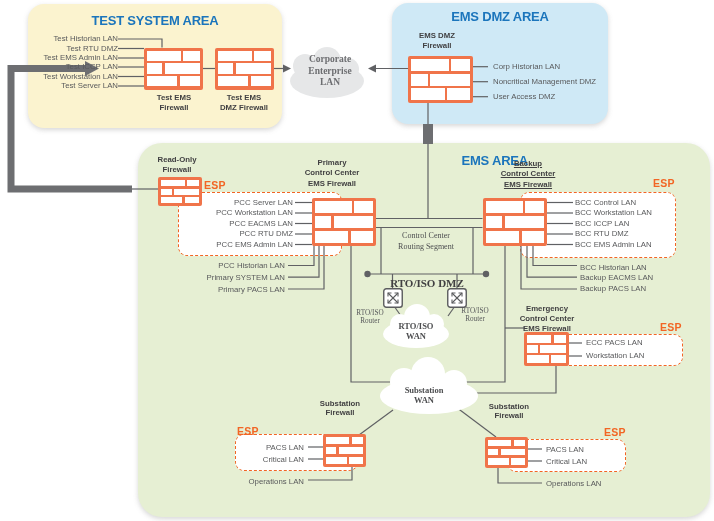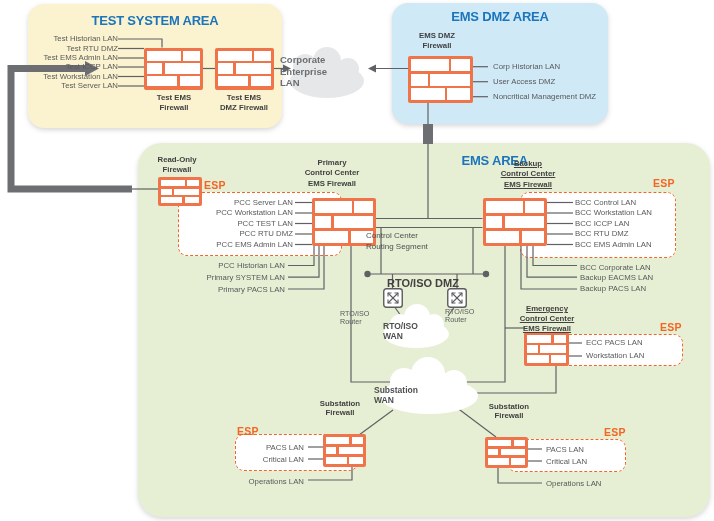--- a/index.html
+++ b/index.html
@@ -12,21 +12,21 @@
   .fwrow{flex:1;display:flex;gap:2.5px;}
   .brick{background:#fff;}
   .title{position:absolute;font-weight:bold;color:#1B75BC;font-size:13px;text-align:center;
          letter-spacing:-0.2px;white-space:pre-line;}
   .fwcap{position:absolute;font-weight:bold;font-size:7.8px;color:#414042;text-align:center;
          white-space:pre-line;line-height:var(--lh,9.6px);}
   .esp{position:absolute;font-weight:bold;font-size:10.5px;color:#F26524;letter-spacing:.2px;}
   .lanstack{position:absolute;font-size:7.8px;}
   .lanstack .li{height:var(--rh);display:flex;align-items:center;}
   .stack-r .li{justify-content:flex-end;text-align:center;}
-  .lbl{position:absolute;white-space:pre-line;}
+  .lbl{position:absolute;text-align:center;white-space:pre-line;font-family:Liberation Serif, serif;}
   .router{position:absolute;width:20px;height:20px;}
   svg.wires{position:absolute;left:0;top:0;}
 </style>
 </head>
 <body>
 
 <div class="canvas">
 
   <div class="area" style="left:28px;top:4px;width:254px;height:124px;background:#FBF3CF;"></div>
   <div class="area" style="left:392px;top:3px;width:216px;height:121px;background:#CFE9F6;"></div>
@@ -291,21 +291,21 @@
   <div class="fwcap" style="left:397px;top:31px;width:80px;">EMS DMZ
 Firewall</div>
   <div class="fwcap" style="left:137px;top:155px;width:80px;">Read-Only
 Firewall</div>
   <div class="fwcap" style="left:292px;top:158px;width:80px;--lh:10.3px;">Primary
 Control Center
 EMS Firewall</div>
   <div class="fwcap" style="left:488px;top:159px;width:80px;text-decoration:underline;--lh:10.3px;">Backup
 Control Center
 EMS Firewall</div>
-  <div class="fwcap" style="left:507px;top:304px;width:80px;text-decoration:underline;--lh:10px;">Emergency
+  <div class="fwcap" style="left:507px;top:304px;width:80px;--lh:10px;">Emergency
 Control Center
 EMS Firewall</div>
   <div class="fwcap" style="left:300px;top:400px;width:80px;--lh:8.7px;">Substation
 Firewall</div>
   <div class="fwcap" style="left:469px;top:403px;width:80px;--lh:8.7px;">Substation
 Firewall</div>
 
   <div class="esp" style="left:204px;top:179px;">ESP</div>
   <div class="esp" style="left:653px;top:177px;">ESP</div>
   <div class="esp" style="left:660px;top:321px;">ESP</div>
@@ -315,44 +315,44 @@
   <div class="lanstack stack-r" style="left:30px;top:34px;width:88px;--rh:9.4px;">
       <div class="li">Test Historian LAN</div>
       <div class="li">Test RTU DMZ</div>
       <div class="li">Test EMS Admin LAN</div>
       <div class="li">Test ICCP LAN</div>
       <div class="li">Test Workstation LAN</div>
       <div class="li">Test Server LAN</div>
     </div>
   <div class="lanstack" style="left:493px;top:59px;width:120px;--rh:15px;">
       <div class="li">Corp Historian LAN</div>
+      <div class="li">Noncritical Management DMZ</div>
       <div class="li">User Access DMZ</div>
-      <div class="li">Noncritical Management DMZ</div>
     </div>
   <div class="lanstack stack-r" style="left:178px;top:197px;width:115px;--rh:10.5px;">
       <div class="li">PCC Server LAN</div>
       <div class="li">PCC Workstation LAN</div>
-      <div class="li">PCC TEST LAN</div>
+      <div class="li">PCC EACMS LAN</div>
       <div class="li">PCC RTU DMZ</div>
       <div class="li">PCC EMS Admin LAN</div>
     </div>
   <div class="lanstack stack-r" style="left:180px;top:260px;width:105px;--rh:11.75px;">
       <div class="li">PCC Historian LAN</div>
       <div class="li">Primary SYSTEM LAN</div>
       <div class="li">Primary PACS LAN</div>
     </div>
   <div class="lanstack" style="left:575px;top:197px;width:100px;--rh:10.5px;">
       <div class="li">BCC Control LAN</div>
       <div class="li">BCC Workstation LAN</div>
       <div class="li">BCC ICCP LAN</div>
       <div class="li">BCC RTU DMZ</div>
       <div class="li">BCC EMS Admin LAN</div>
     </div>
   <div class="lanstack" style="left:580px;top:262px;width:100px;--rh:10.6px;">
-      <div class="li">BCC Corporate LAN</div>
+      <div class="li">BCC Historian LAN</div>
       <div class="li">Backup EACMS LAN</div>
       <div class="li">Backup PACS LAN</div>
     </div>
   <div class="lanstack" style="left:586px;top:336px;width:92px;--rh:13px;">
       <div class="li">ECC PACS LAN</div>
       <div class="li">Workstation LAN</div>
     </div>
   <div class="lanstack stack-r" style="left:204px;top:441px;width:100px;--rh:12px;">
       <div class="li">PACS LAN</div>
       <div class="li">Critical LAN</div>

